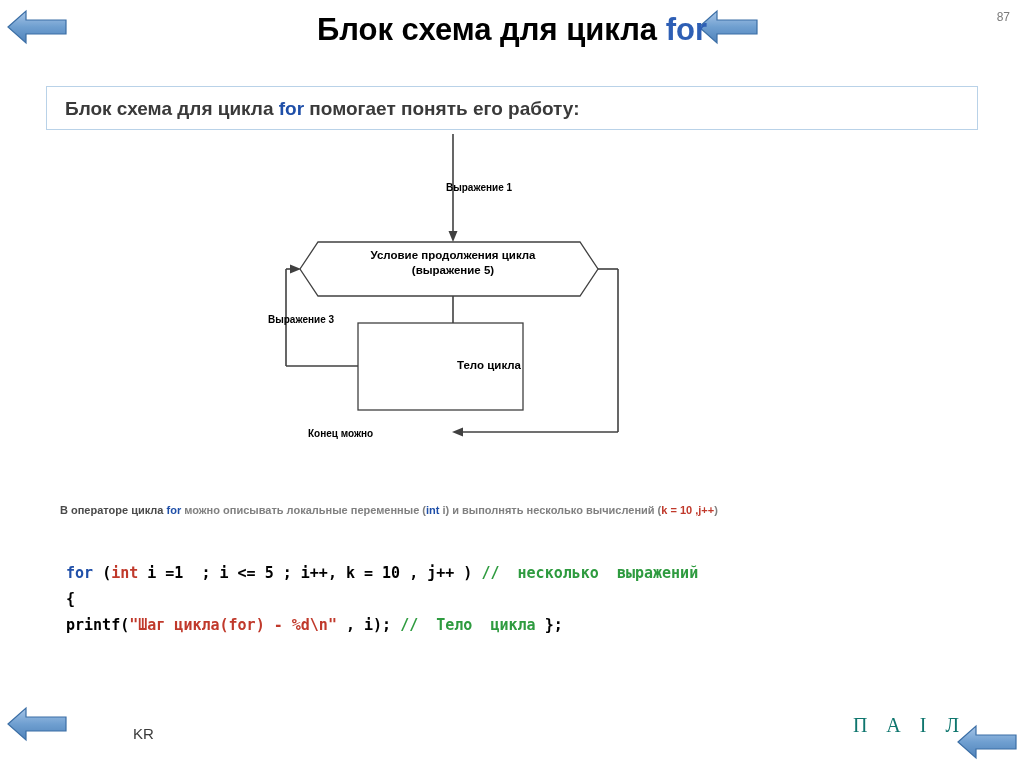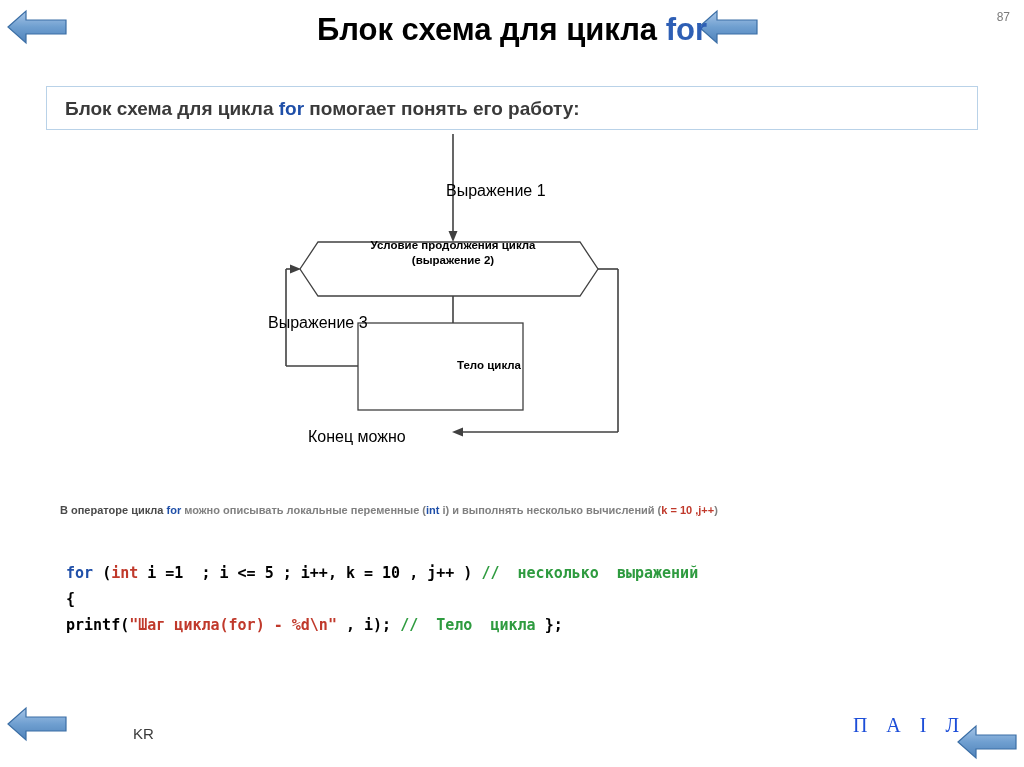--- a/index.html
+++ b/index.html
@@ -81,40 +81,40 @@
     position: absolute;
     left: 240px;
     top: 130px;
     width: 420px;
     height: 340px;
   }
   .chart svg { display: block; }
 
   .chart-label {
     position: absolute;
-    font-size: 16px;
-    font-weight: normal;
+    font-size: 10px;
+    font-weight: bold;
     color: #000000;
     white-space: nowrap;
     padding-left: 20px;
   }
   #lbl-expr1 { left: 186px; top: 52px; }
   #lbl-expr3 { left: 8px;  top: 184px; }
   #lbl-end   { left: 48px; top: 298px; }
 
   .node-text {
     position: absolute;
     text-align: center;
     font-size: 11.5px;
     font-weight: bold;
     color: #000000;
     line-height: 15px;
     white-space: nowrap;
   }
-  #txt-cond { left: 68px; top: 108px; width: 290px; }
+  #txt-cond { left: 68px; top: 118px; width: 290px; }
   #txt-body { left: 120px; top: 228px; width: 170px; margin-left: 44px; }
 
   
   .para {
     position: absolute;
     left: 60px;
     top: 496px;
     width: 900px;
     font-size: 11px;
     font-weight: bold;
@@ -151,21 +151,21 @@
     font-size: 15px;
     color: #3a3a3a;
     font-family: "Liberation Sans", sans-serif;
   }
   .footer-right {
     position: absolute;
     right: 58px;
     top: 714px;
     font-size: 20px;
     letter-spacing: 7px;
-    color: #1d4ed8;
+    color: #0f766e;
     font-family: "Liberation Serif", serif;
   }
 </style>
 </head>
 <body>
 
 <div class="slide">
 
   <div class="nav-arrow" style="left:6px; top:8px;">
     <svg width="62" height="38" viewBox="0 0 62 38">
@@ -221,21 +221,21 @@
       <line x1="378" y1="302" x2="221" y2="302" stroke="#404040" stroke-width="1.6"></line>
       <polygon points="212,302 223,297.5 223,306.5" fill="#404040"></polygon>
     </svg>
 
     <div class="chart-label" id="lbl-expr1">Выражение 1</div>
     <div class="chart-label" id="lbl-expr3">Выражение 3</div>
     <div class="chart-label" id="lbl-end">Конец можно</div>
 
     <div class="node-text" id="txt-cond">
       <div>Условие продолжения цикла</div>
-      <div>(выражение 2)</div>
+      <div>(выражение 5)</div>
     </div>
     <div class="node-text" id="txt-body">Тело цикла</div>
   </div>
 
   <div class="para">
     <span class="blk">В операторе цикла </span><span class="kw">for</span><span> можно описывать локальные переменные (</span><span class="kw">int</span><span> i) и выполнять несколько вычислений (</span><span class="red">k = 10 ,j++</span><span>)</span>
   </div>
 
   <div class="code">
     <div class="code-line" id="code-line-1"><span class="blue">for </span><span class="plain">(</span><span class="red">int</span><span class="plain"> i =1  ; i &lt;= 5 ; i++, k = 10 , j++ ) </span><span class="green">//  несколько  выражений</span></div>

